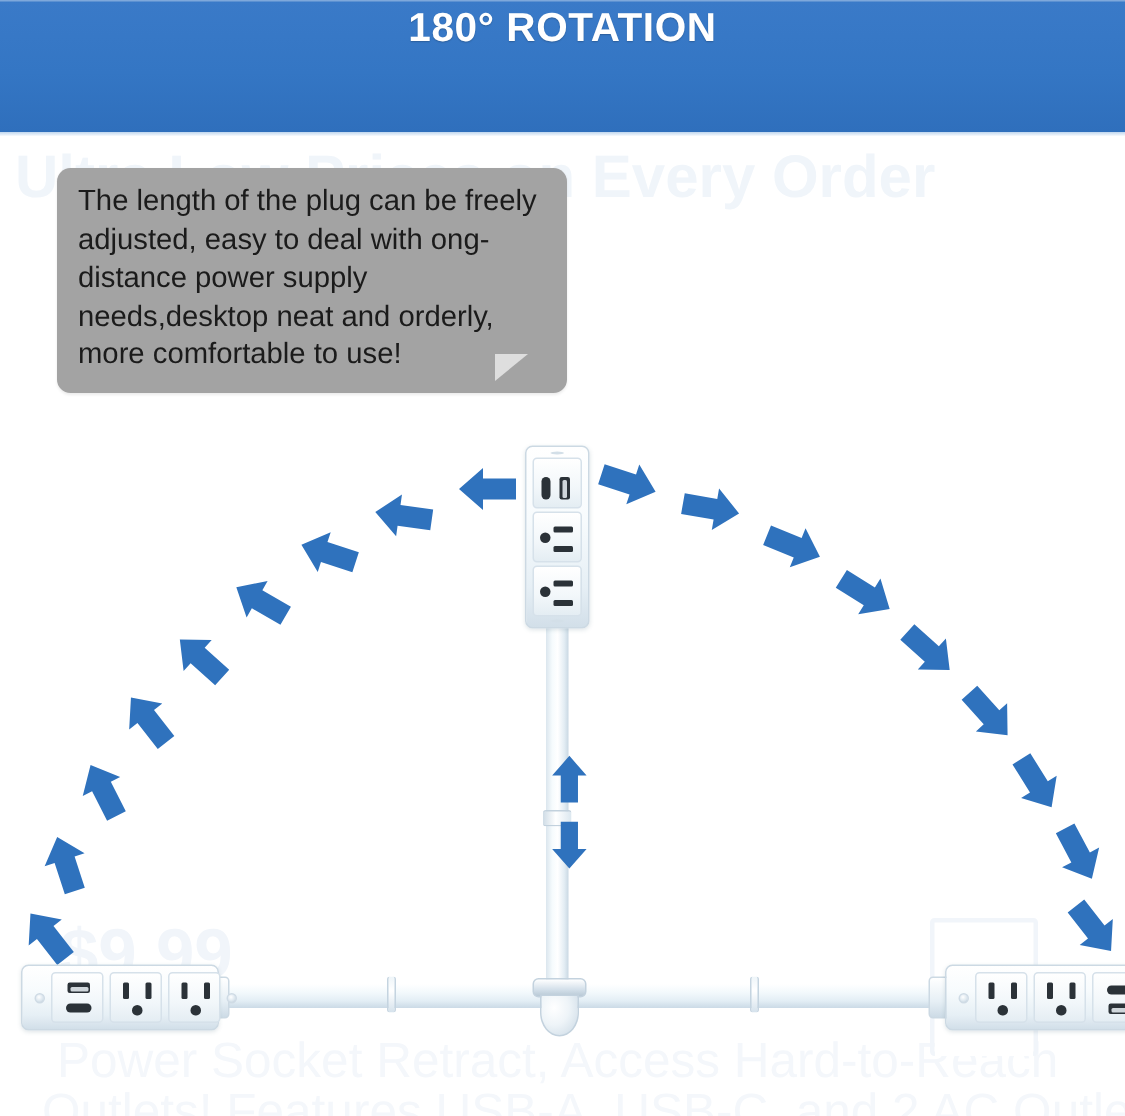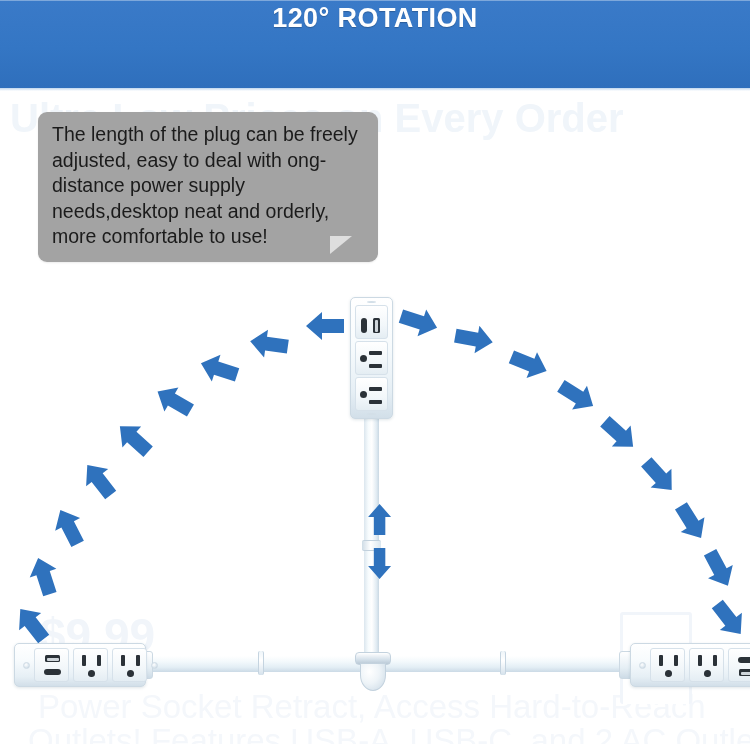--- a/index.html
+++ b/index.html
@@ -130,21 +130,21 @@
 
 <div id="stage">
 
   <div class="wm wm-top">Ultra Low Prices on Every Order</div>
   <div class="wm wm-price">$9.99</div>
   <div class="wm wm-d1">Power Socket Retract, Access Hard-to-Reach</div>
   <div class="wm wm-d2">Outlets! Features USB-A, USB-C, and 2 AC Outlets</div>
   <div class="wm-badge"></div>
 
   <div class="header-band">
-    <div class="hdr-line1">120° ROTATION</div>
+    <div class="hdr-line1">180° ROTATION</div>
   </div>
 
   <div class="callout">
     <p>The length of the plug can be freely adjusted, easy to deal with ong-distance power supply needs,desktop neat and orderly, more comfortable to use!</p>
   </div>
   <div class="callout-tail"></div>
 
   <div id="arrow-layer">
       <div class="arrow" style="left: 306px; top: 312px; width: 38px; height: 28px; transform: rotate(180deg); transform-origin: 50% 50%;">
         <svg width="38" height="28" viewBox="0 0 38 28">

